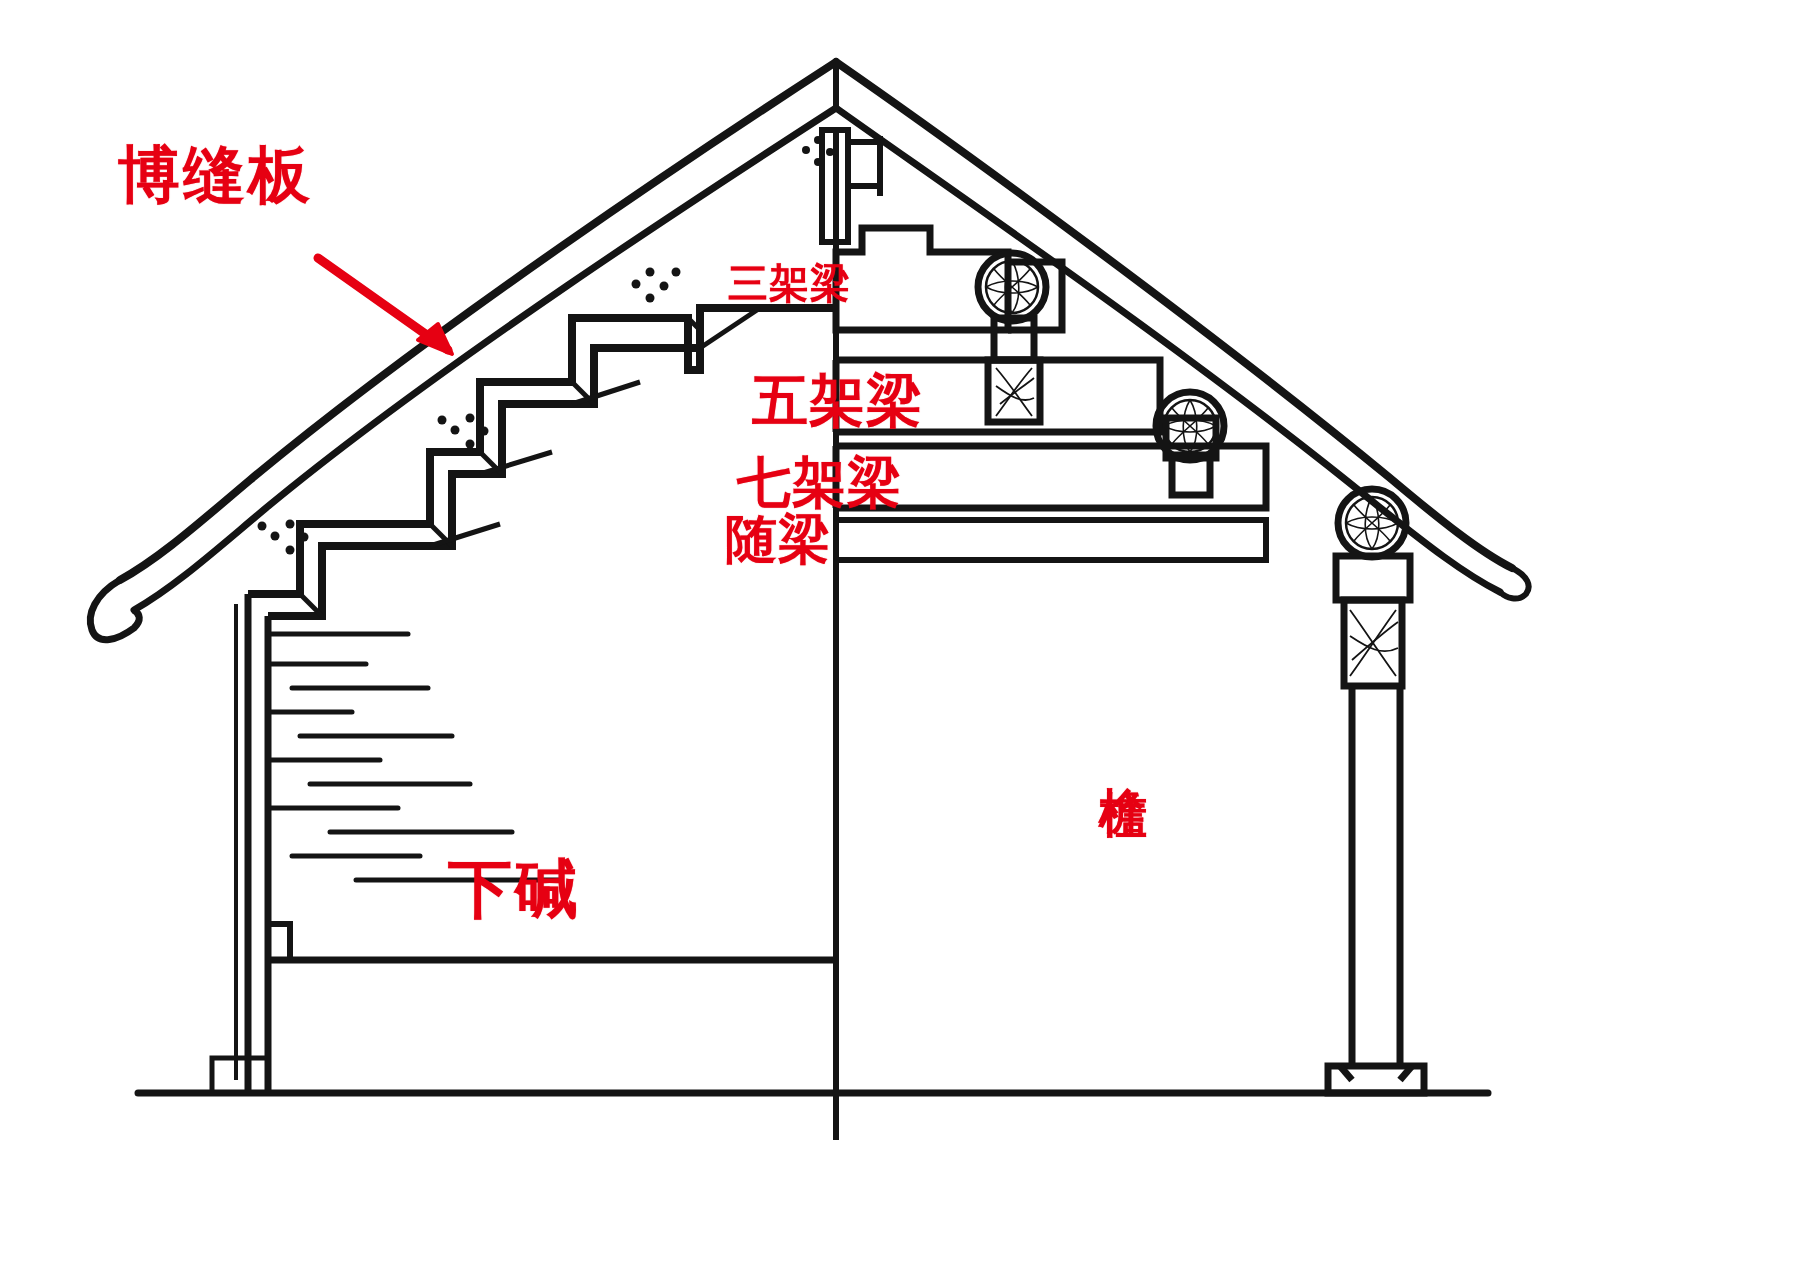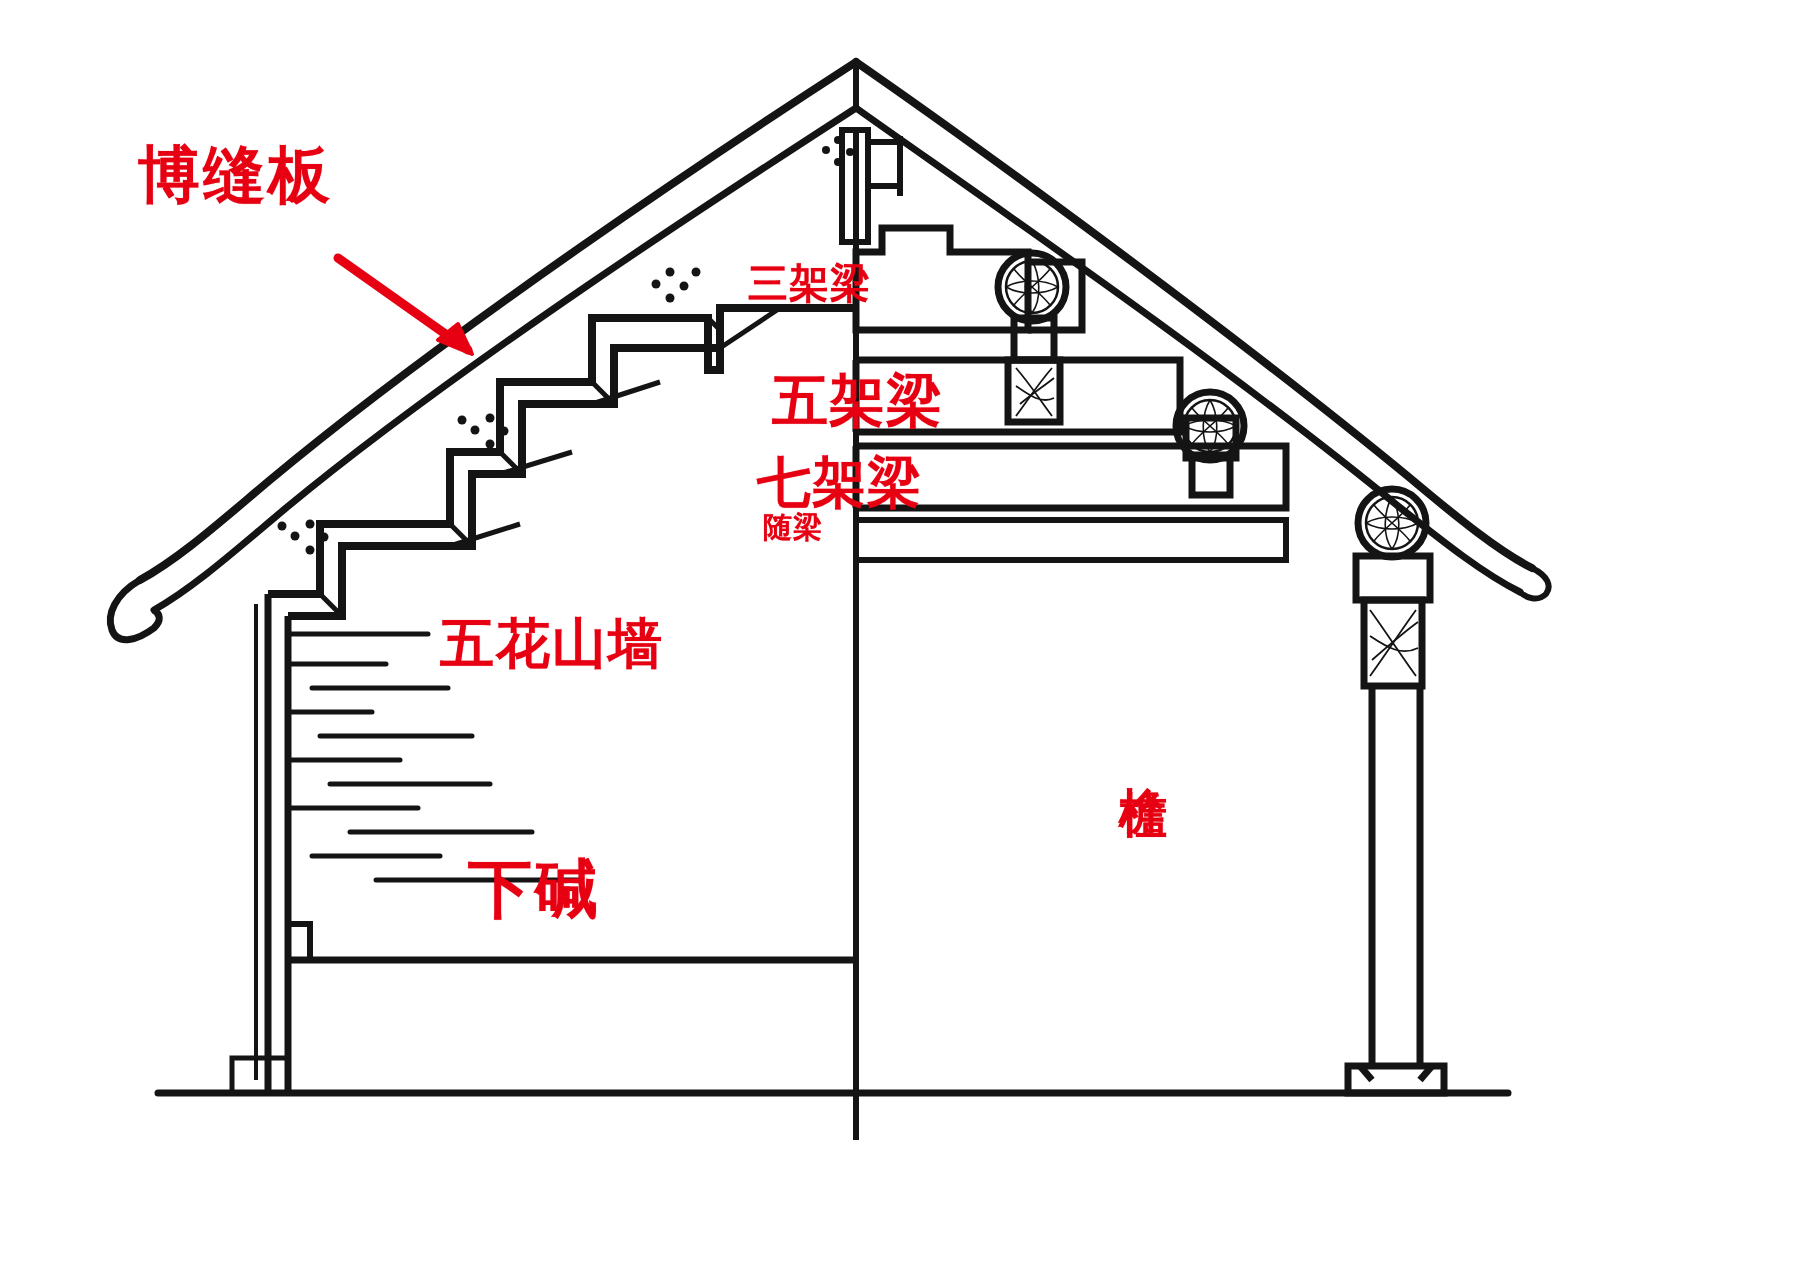--- a/index.html
+++ b/index.html
@@ -9,21 +9,20 @@
   }
   body {
     font-family: "DejaVu Sans", "Liberation Sans", sans-serif;
   }
   #stage {
     position: relative;
     width: 1687px;
     height: 1280px;
     background: #ffffff;
     overflow: hidden;
-    margin-left: 20px;
   }
   #drawing {
     position: absolute;
     left: 0;
     top: 0;
     width: 1814px;
     height: 1280px;
   }
   .lbl {
     position: absolute;
@@ -38,21 +37,21 @@
   .lbl-vert {
     writing-mode: vertical-rl;
     text-orientation: upright;
     line-height: 1.0;
     letter-spacing: 4px;
   }
   #lbl-bofengban { left: 118px; top: 142px; font-size: 62px; letter-spacing: 3px; }
   #lbl-sanjialiang { left: 728px; top: 262px; font-size: 40px; }
   #lbl-wujialiang { left: 752px; top: 372px; font-size: 56px; }
   #lbl-qijialiang { left: 737px; top: 455px; font-size: 54px; }
-  #lbl-suiliang { left: 743px; top: 512px; font-size: 29px; }
+  #lbl-suiliang { left: 725px; top: 512px; font-size: 52px; }
   #lbl-wuhuashanqiang { left: 420px; top: 616px; font-size: 54px; letter-spacing: 2px; }
   #lbl-xiajian { left: 448px; top: 856px; font-size: 64px; letter-spacing: 2px; }
   #lbl-yanzhu { left: 1100px; top: 748px; font-size: 48px; }
   #lbl-title { left: 546px; top: 1008px; font-size: 64px; letter-spacing: 3px; }
 </style>
 </head>
 <body>
 
 <div id="stage">
 
@@ -279,20 +278,19 @@
   <div class="lbl" id="lbl-bofengban">博缝板</div>
 
   <div class="lbl" id="lbl-sanjialiang">三架梁</div>
 
   <div class="lbl" id="lbl-wujialiang">五架梁</div>
 
   <div class="lbl" id="lbl-qijialiang">七架梁</div>
 
   <div class="lbl" id="lbl-suiliang">随梁</div>
 
-  <div class="lbl" id="lbl-wuhuashanqiang">五花山墙</div>
 
   <div class="lbl" id="lbl-xiajian">下碱</div>
 
   <div class="lbl lbl-vert" id="lbl-yanzhu">檐柱</div>
 
 
 </div>
 
 </body></html>

